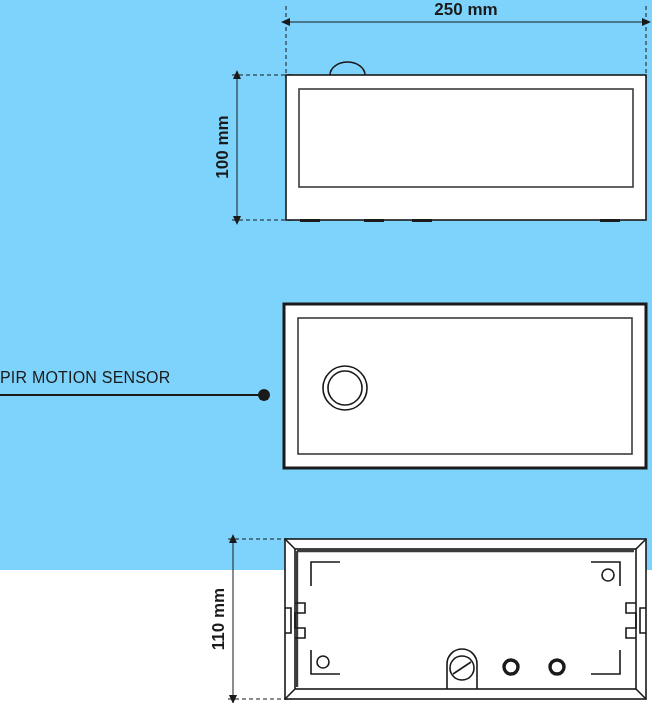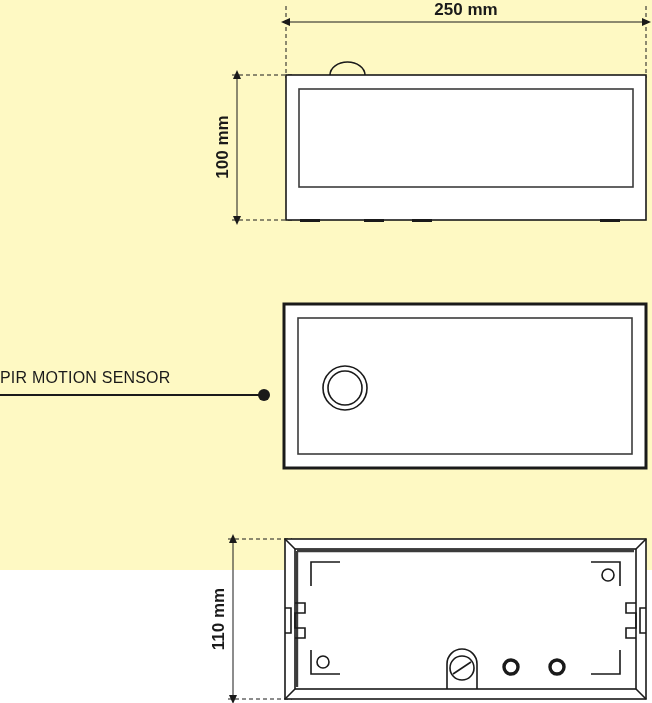--- a/index.html
+++ b/index.html
@@ -11,21 +11,21 @@
   body {
     font-family: "Liberation Sans", sans-serif;
     width: 652px;
     height: 703px;
     overflow: hidden;
   }
   #drawing-root {
     position: relative;
     width: 652px;
     height: 570px;
-    background: #fef9c3;
+    background: #7dd3fc;
   }
   svg.drawing {
     position: absolute;
     top: 0;
     left: 0;
     display: block;
   }
   .dim-text {
     font-family: "Liberation Sans", sans-serif;
     font-weight: bold;

